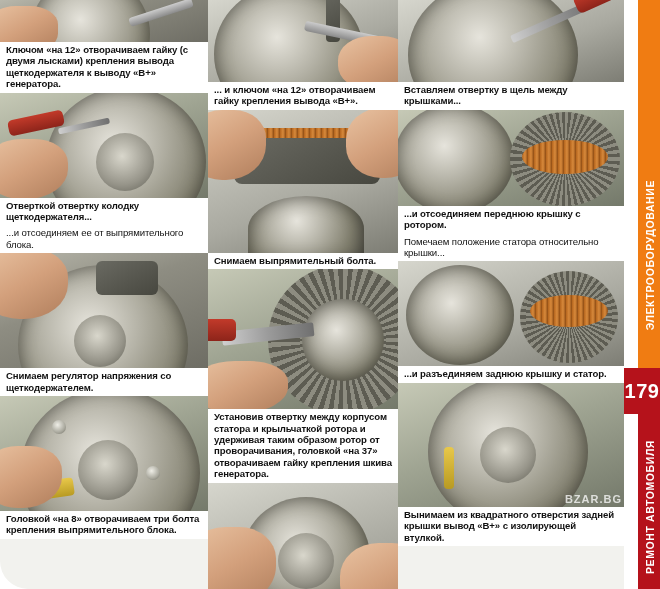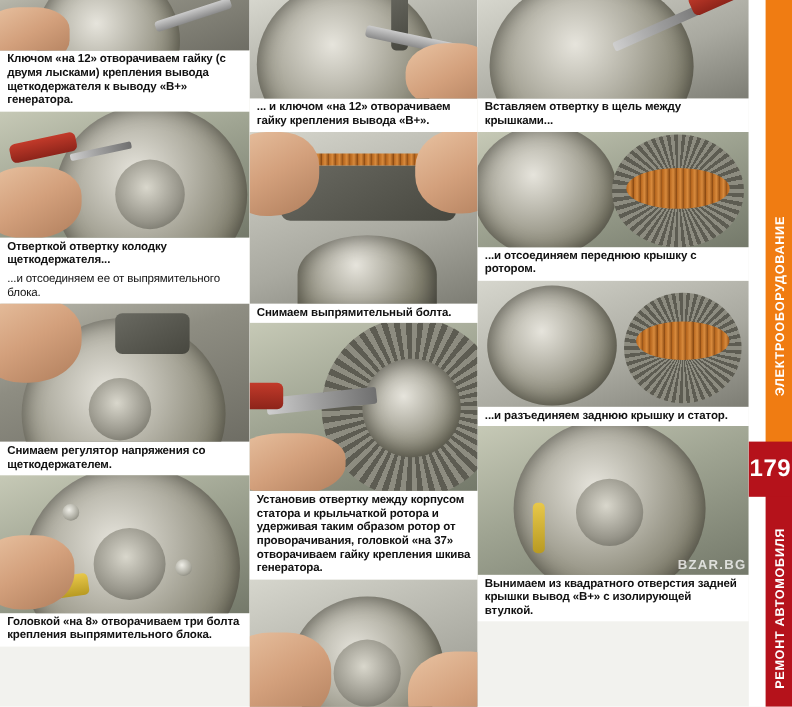--- a/index.html
+++ b/index.html
@@ -11,20 +11,21 @@
     width: 660px;
     height: 589px;
     overflow: hidden;
     font-family: "Liberation Sans", sans-serif;
   }
   .page {
     position: relative;
     width: 660px;
     height: 589px;
     background: #f2f2ee;
+    border-radius: 28px;
   }
   
   .sidebar {
     position: absolute;
     right: 0;
     top: 0;
     width: 36px;
     height: 589px;
     background: #ffffff;
   }
@@ -294,20 +295,21 @@
         <div class="caption">Вставляем отвертку в щель между крышками...</div>
       </div>
 
       <div class="cell">
         <div class="photo bg-greenish" style="height:96px">
           <div class="ph rotor" style="left:-4px;top:-6px;width:120px;height:110px;"></div>
           <div class="ph stator" style="left:112px;top:2px;width:110px;height:94px;border-radius:50%;"></div>
           <div class="ph copper" style="left:124px;top:30px;width:86px;height:34px;border-radius:50%;"></div>
         </div>
         <div class="caption">...и отсоединяем переднюю крышку с ротором.</div>
+        <div class="caption light">Помечаем положение статора относительно крышки...</div>
       </div>
 
       <div class="cell">
         <div class="photo bg-lightgrey" style="height:105px">
           <div class="ph rotor" style="left:8px;top:4px;width:108px;height:100px;"></div>
           <div class="ph stator" style="left:122px;top:10px;width:98px;height:92px;"></div>
           <div class="ph copper" style="left:132px;top:34px;width:78px;height:32px;border-radius:50%;"></div>
         </div>
         <div class="caption">...и разъединяем заднюю крышку и статор.</div>
       </div>

